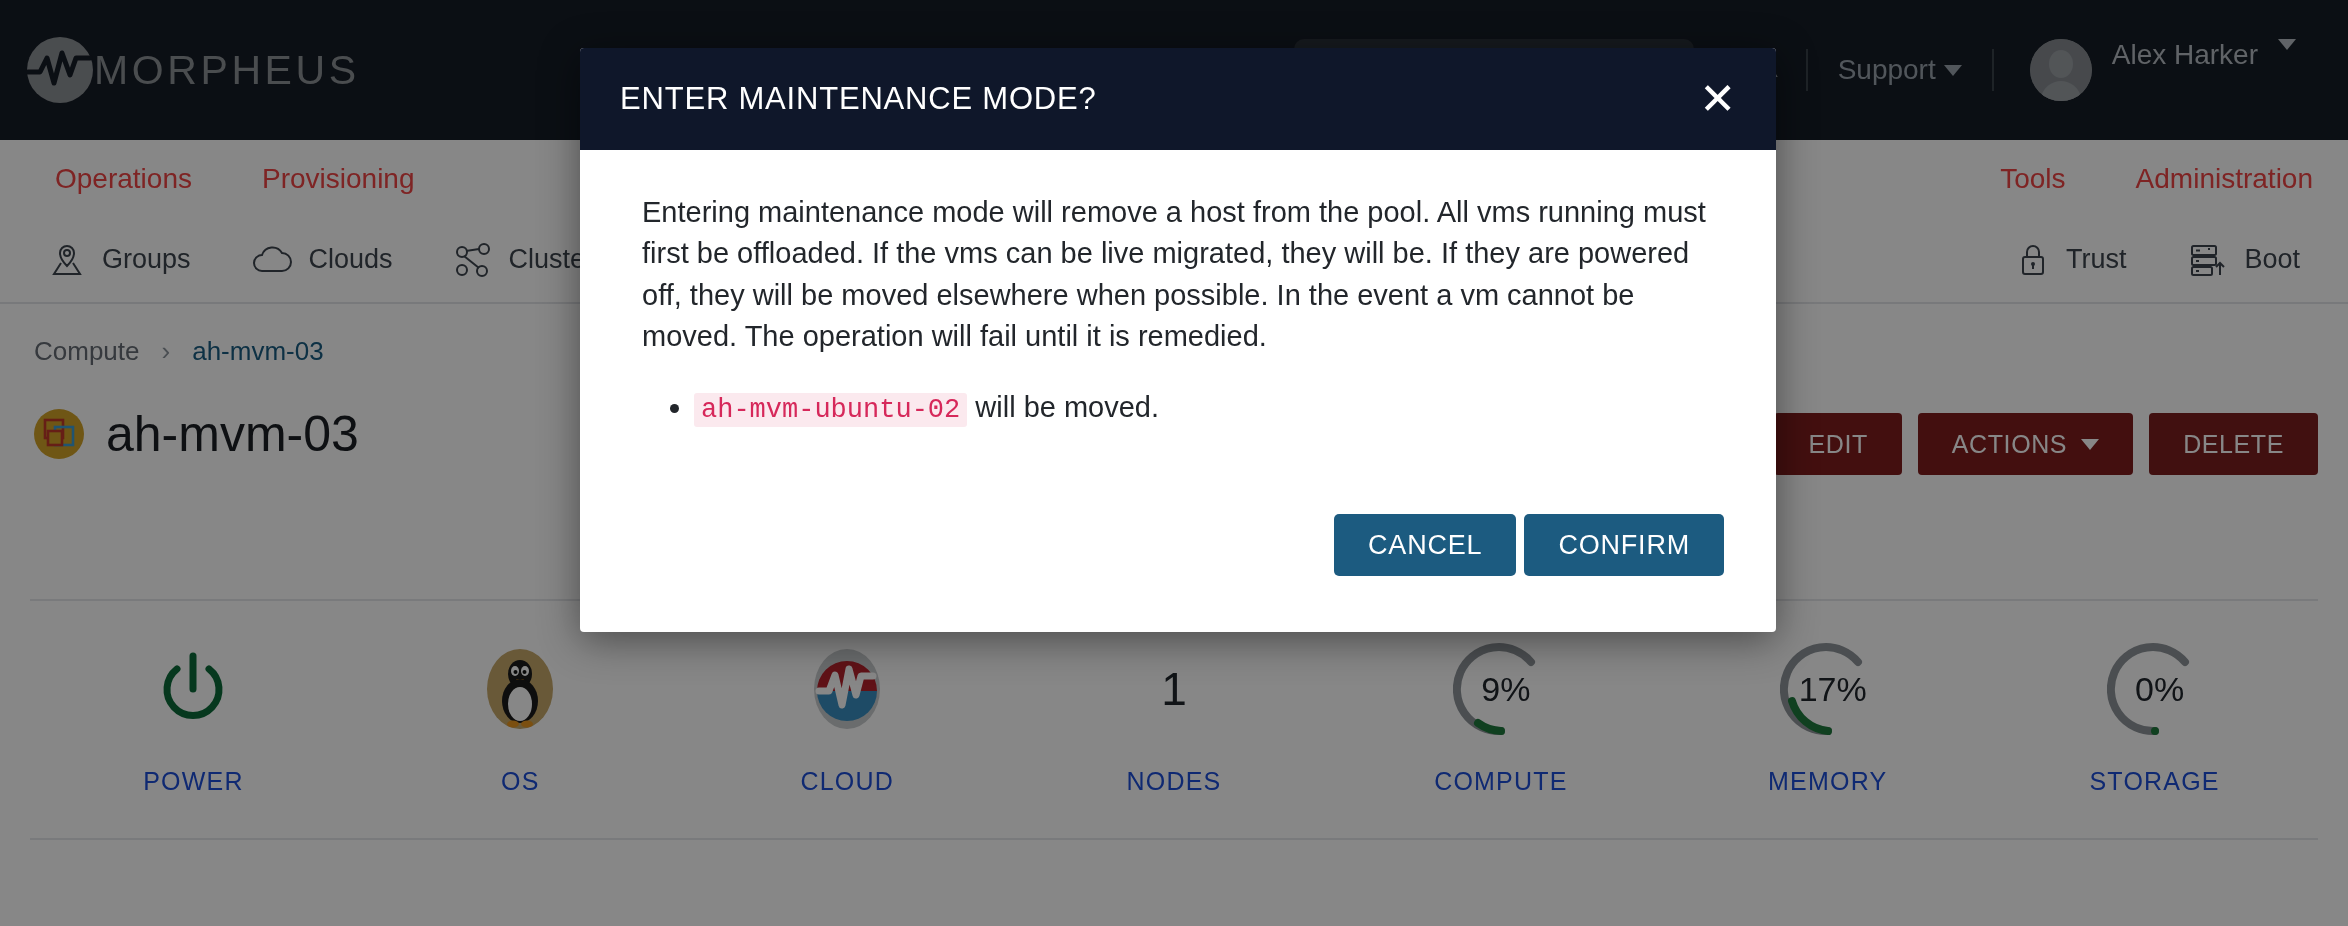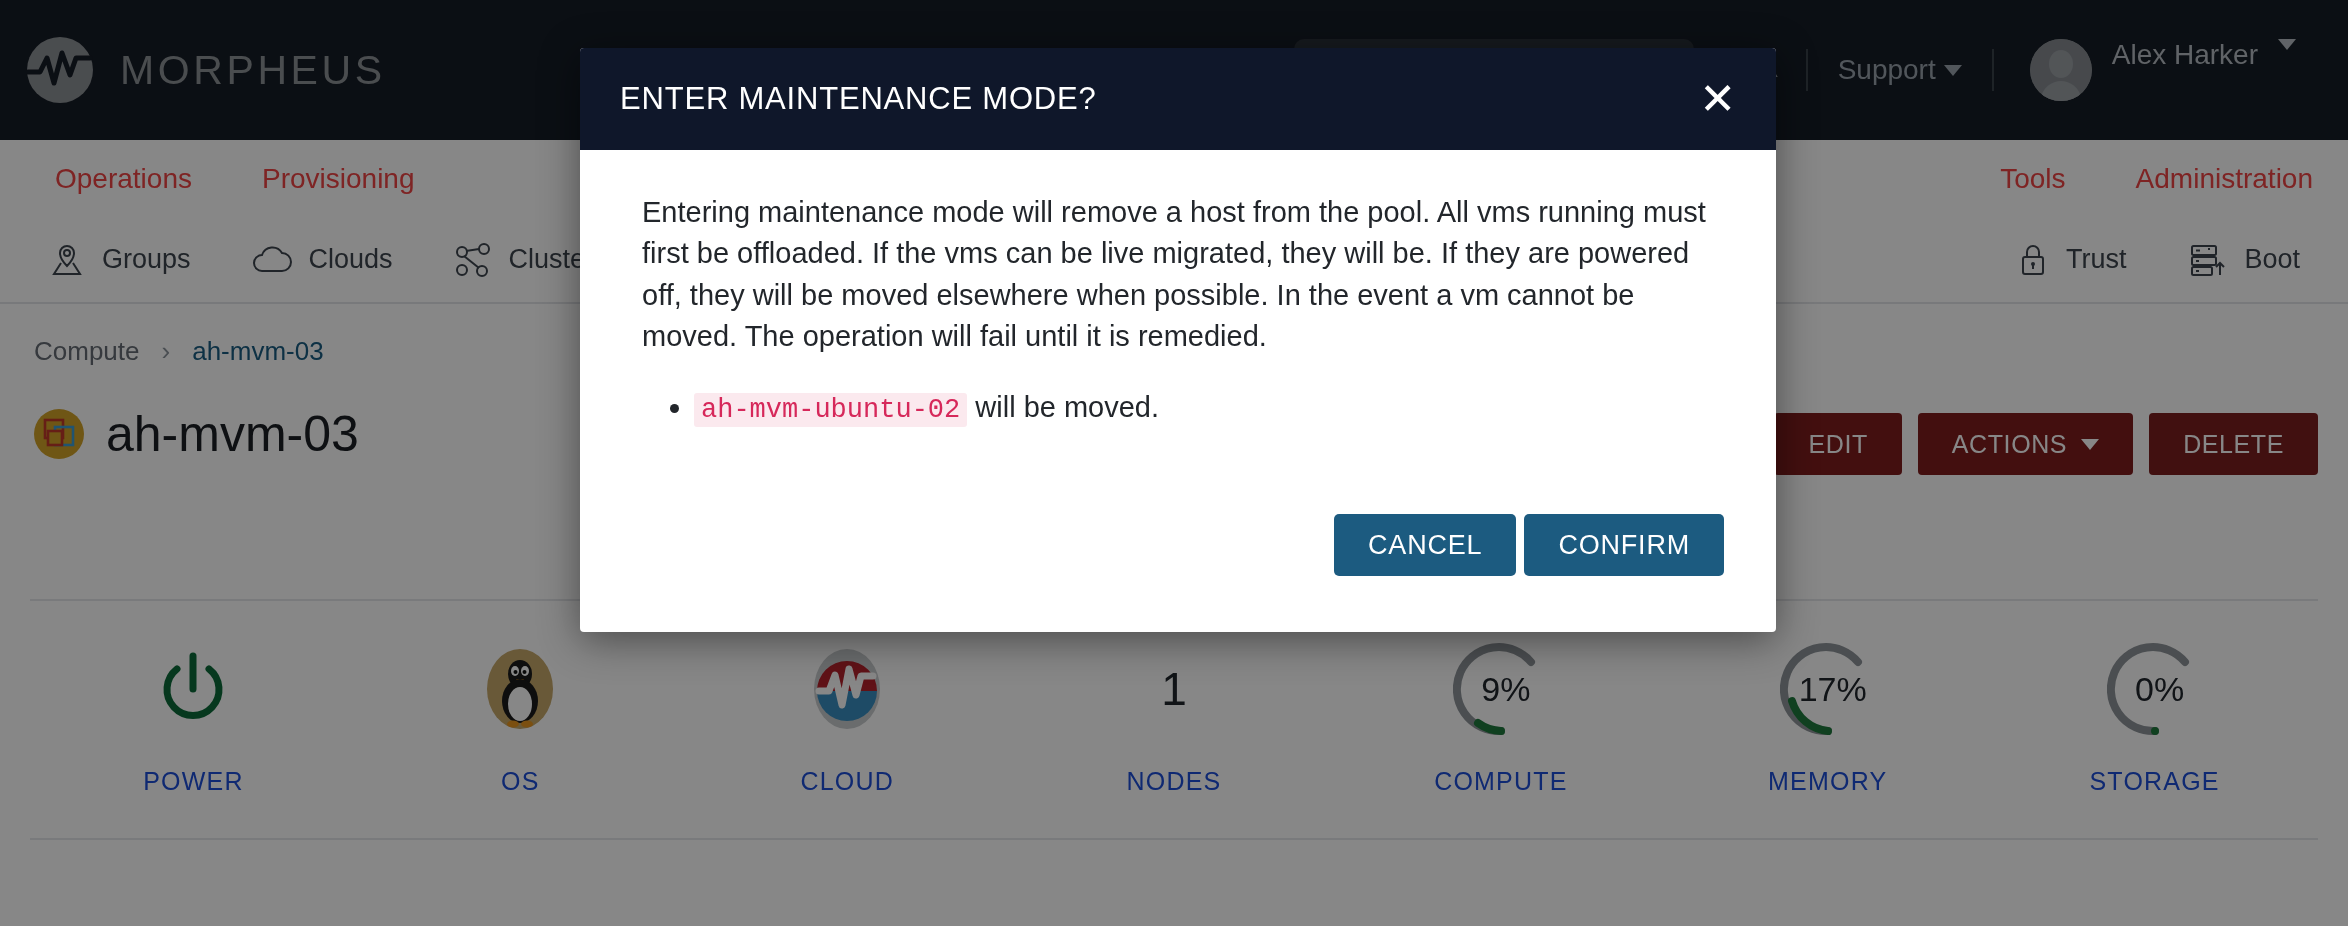--- a/index.html
+++ b/index.html
@@ -10,21 +10,21 @@
     background: #ffffff;
   }
   .app { position: relative; width: 2348px; height: 926px; overflow: hidden; }
 
   
   .topbar {
     height: 140px; background: #161d26;
     display: flex; align-items: center; padding: 0 26px;
     position: relative; z-index: 1;
   }
-  .brand { display: flex; align-items: center; gap: 26px; }
+  .brand { display: flex; align-items: center; }
   .brand-mark { width: 68px; height: 68px; }
   .brand-name {
     color: #8d9196; font-size: 41px; letter-spacing: 3.6px; font-weight: 400;
   }
   .top-right {
     margin-left: auto; display: flex; align-items: center; gap: 0;
     height: 100%;
   }
   .search-box {
     width: 400px; height: 62px; background: #2b3139; border-radius: 10px;

